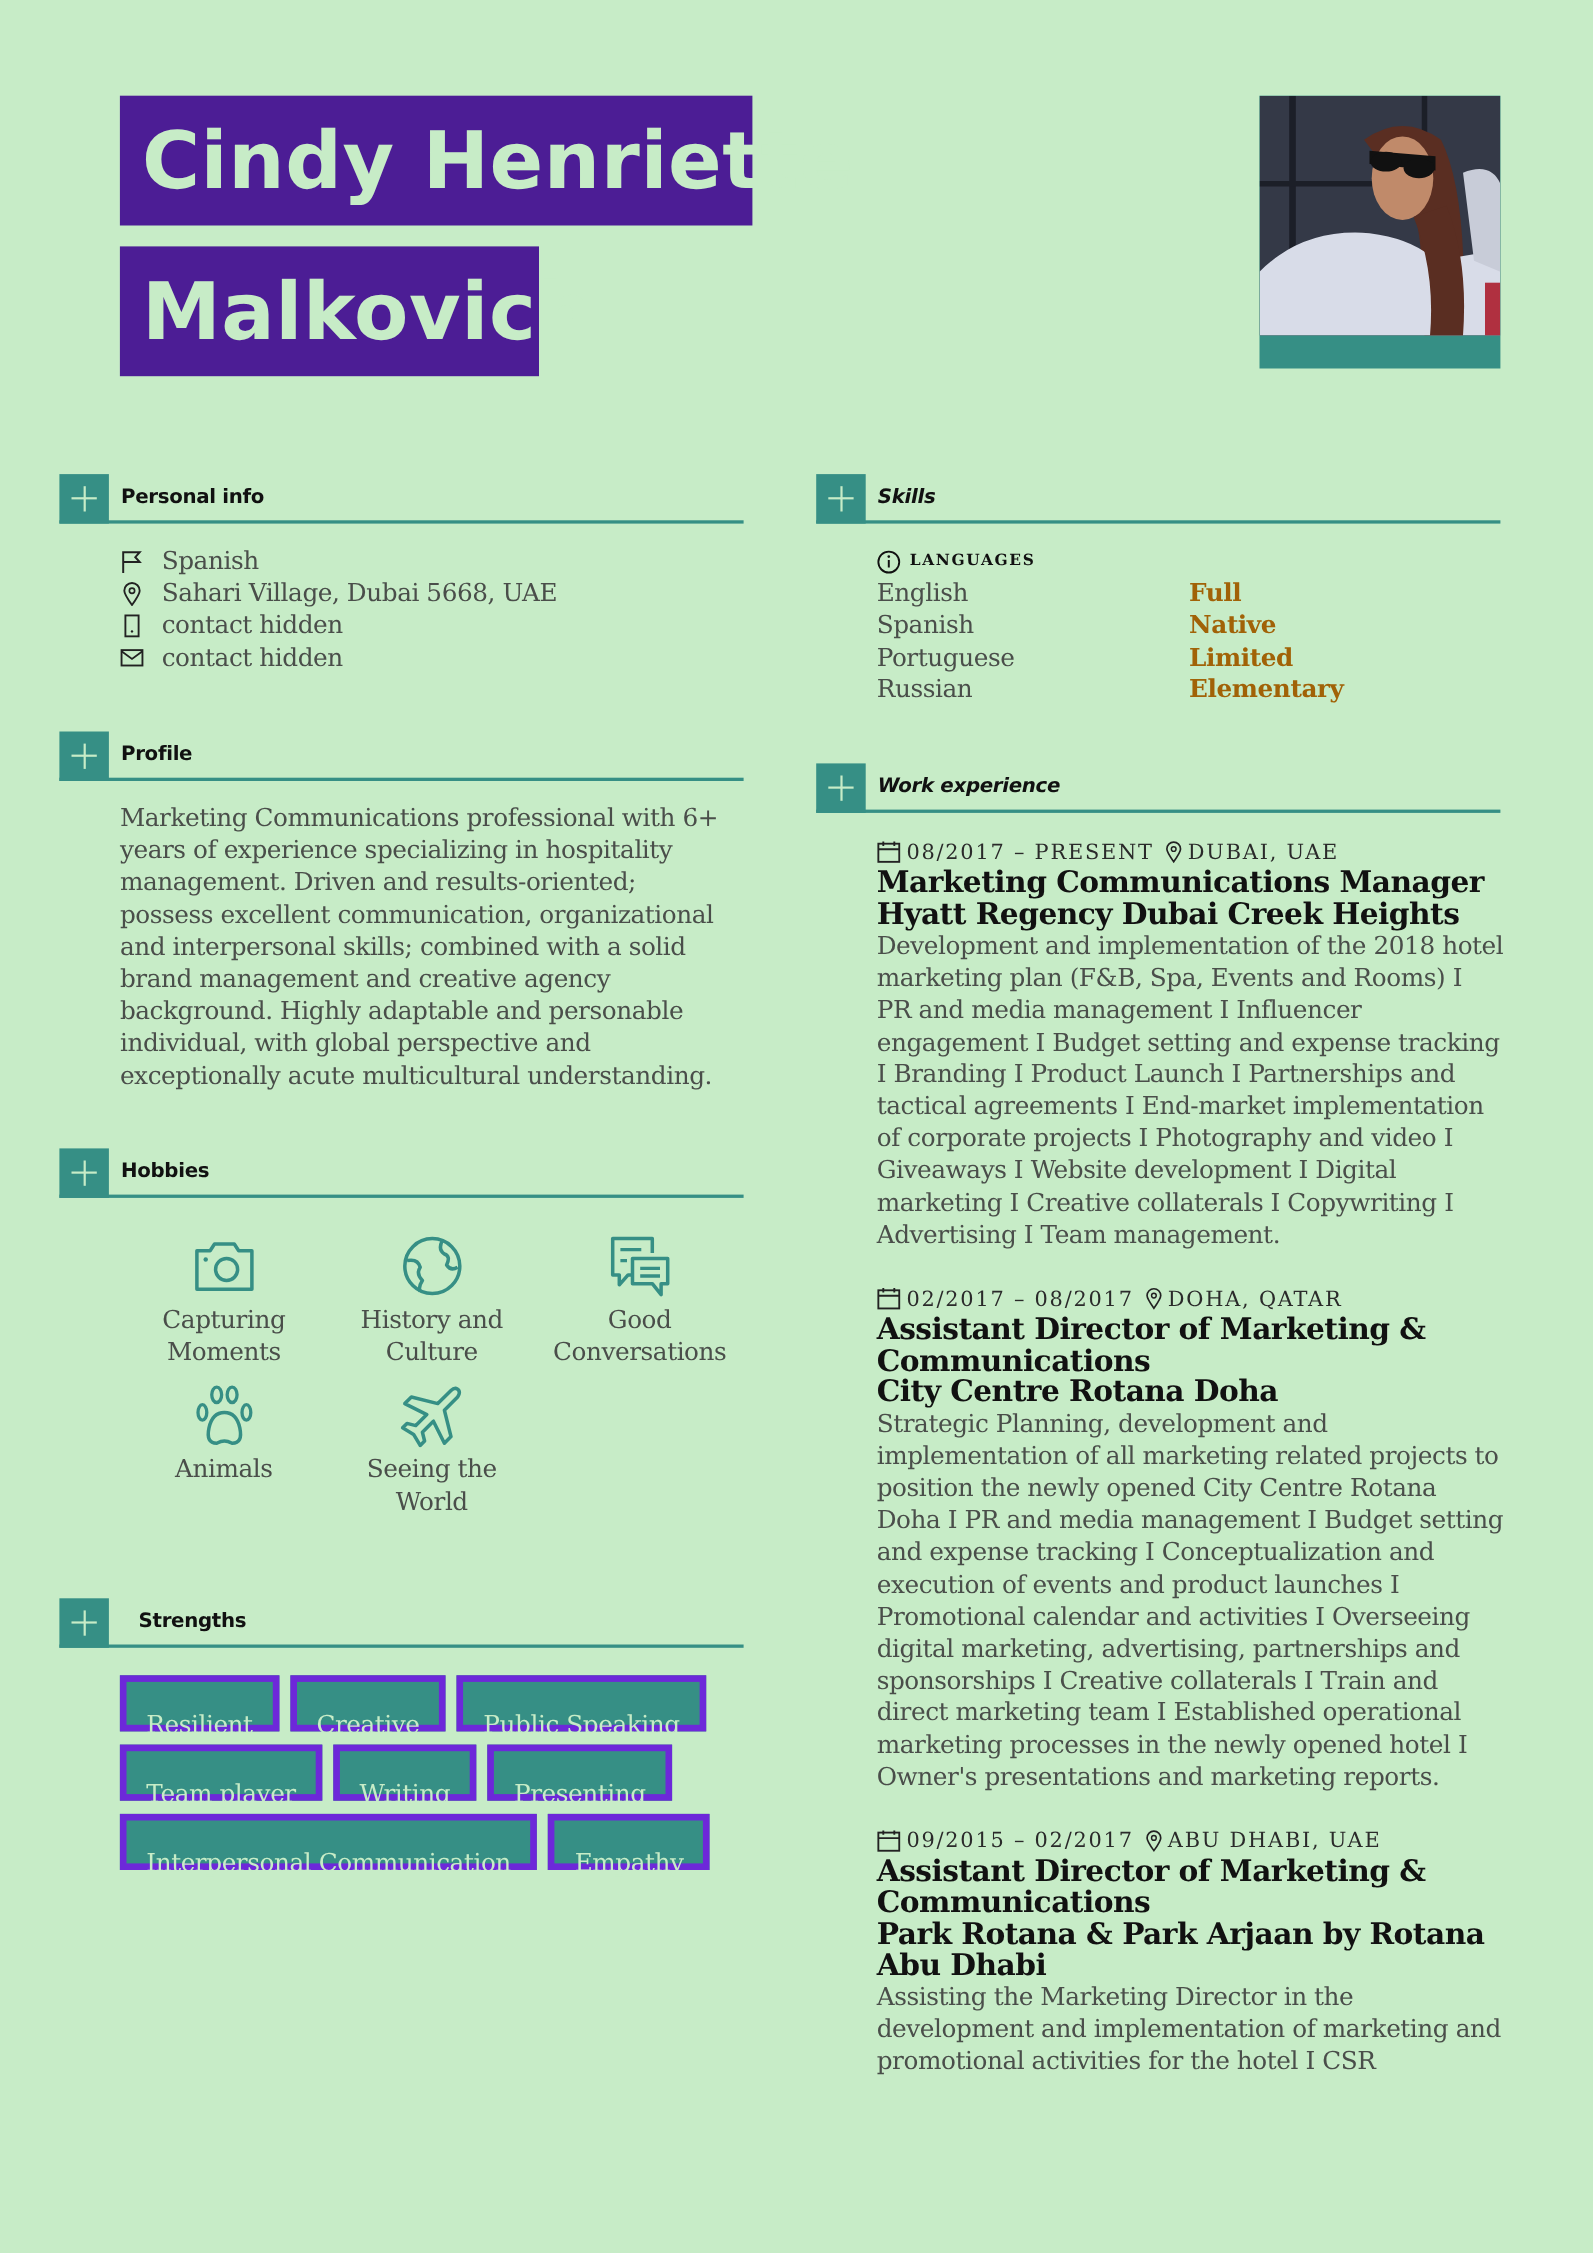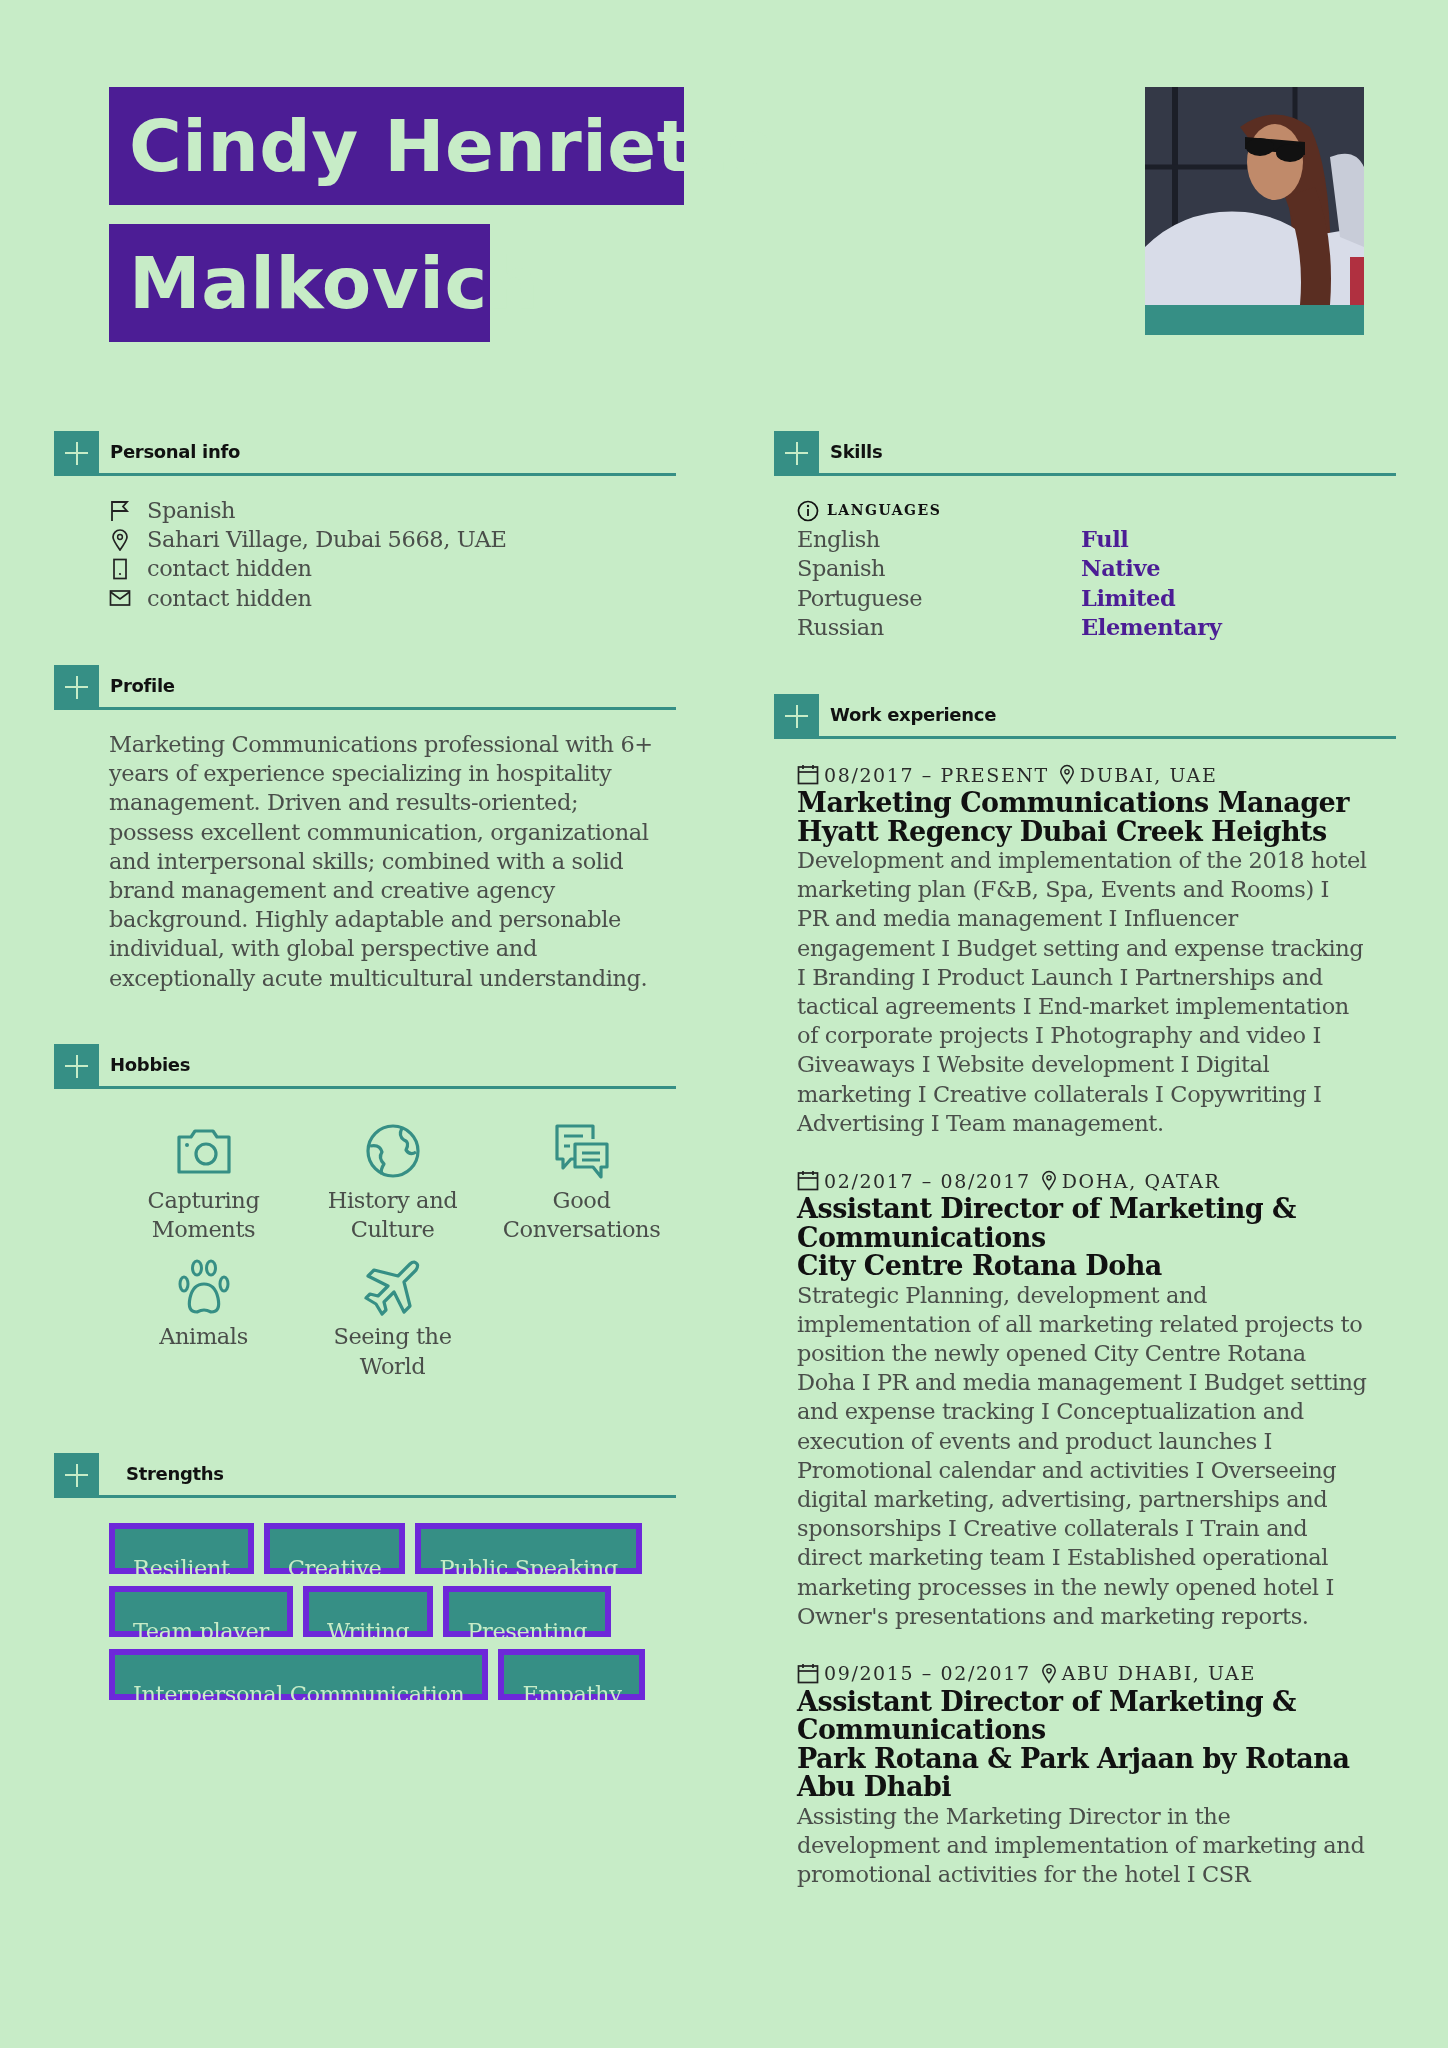--- a/index.html
+++ b/index.html
@@ -58,21 +58,21 @@
   .section-header .plus::after { left: 21.5px; top: 11px; width: 2px; height: 23px; }
   .section-header .title {
     font-family: "DejaVu Sans", "Liberation Sans", sans-serif;
     font-weight: bold;
     font-size: 18px;
     color: #111;
     margin-left: 11px;
     letter-spacing: -0.3px;
   }
   .left-h { left: 54px; width: 622px; }
-  .right-h { left: 774px; width: 622px; }
+  .right-h { left: 742px; width: 622px; font-style: italic; }
 
   .body-text {
     font-size: 22.5px;
     line-height: 29.2px;
     color: #4a4e4a;
     letter-spacing: -0.4px;
   }
 
   
   .pinfo { position: absolute; left: 109px; top: 496px; }
@@ -100,21 +100,21 @@
     letter-spacing: -0.4px;
     border: 6px solid #6d28d9;
   }
 
   
   .skills { position: absolute; left: 797px; top: 496px; width: 567px; }
   .lang-head { display: flex; align-items: center; height: 29.2px; font-weight: bold; font-size: 14px; letter-spacing: 1.5px; color: #111; }
   .lang-head .ico { margin-right: 8px; display: flex; }
   .lang-row { display: flex; height: 29.2px; align-items: center; }
   .lang-row .lname { width: 284px; }
-  .lang-row .llevel { font-weight: bold; color: #4c1d95; }
+  .lang-row .llevel { font-weight: bold; color: #a16207; }
 
   
   .work { position: absolute; left: 797px; top: 760px; width: 570px; }
   .job { margin-bottom: 28px; }
   .job-meta {
     display: flex; align-items: center; height: 29px;
     font-size: 19px; letter-spacing: 1.6px; color: #2a2a2a;
   }
   .job-meta .ico { display: flex; margin-right: 5px; }
   .job-meta .loc-ico { margin-left: 10px; }

